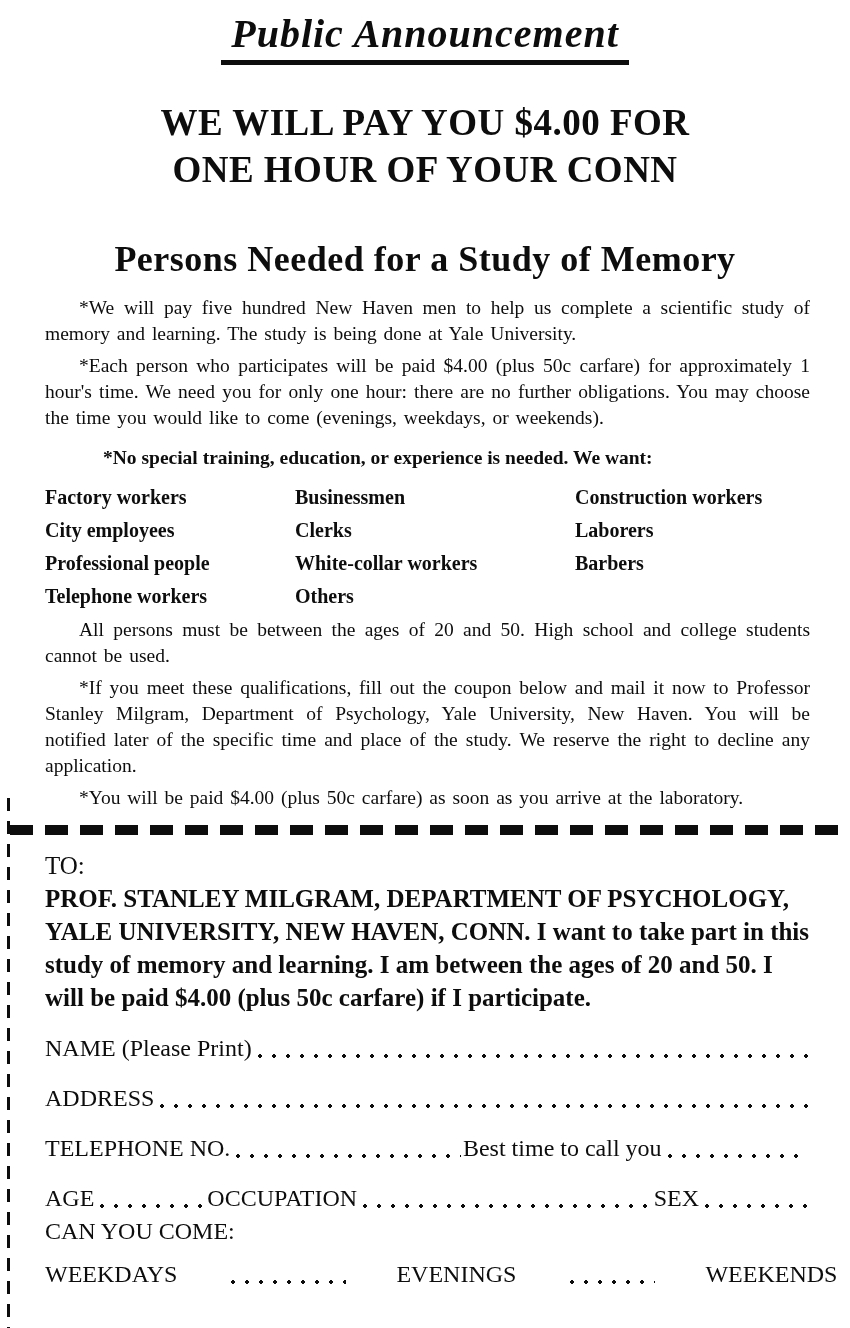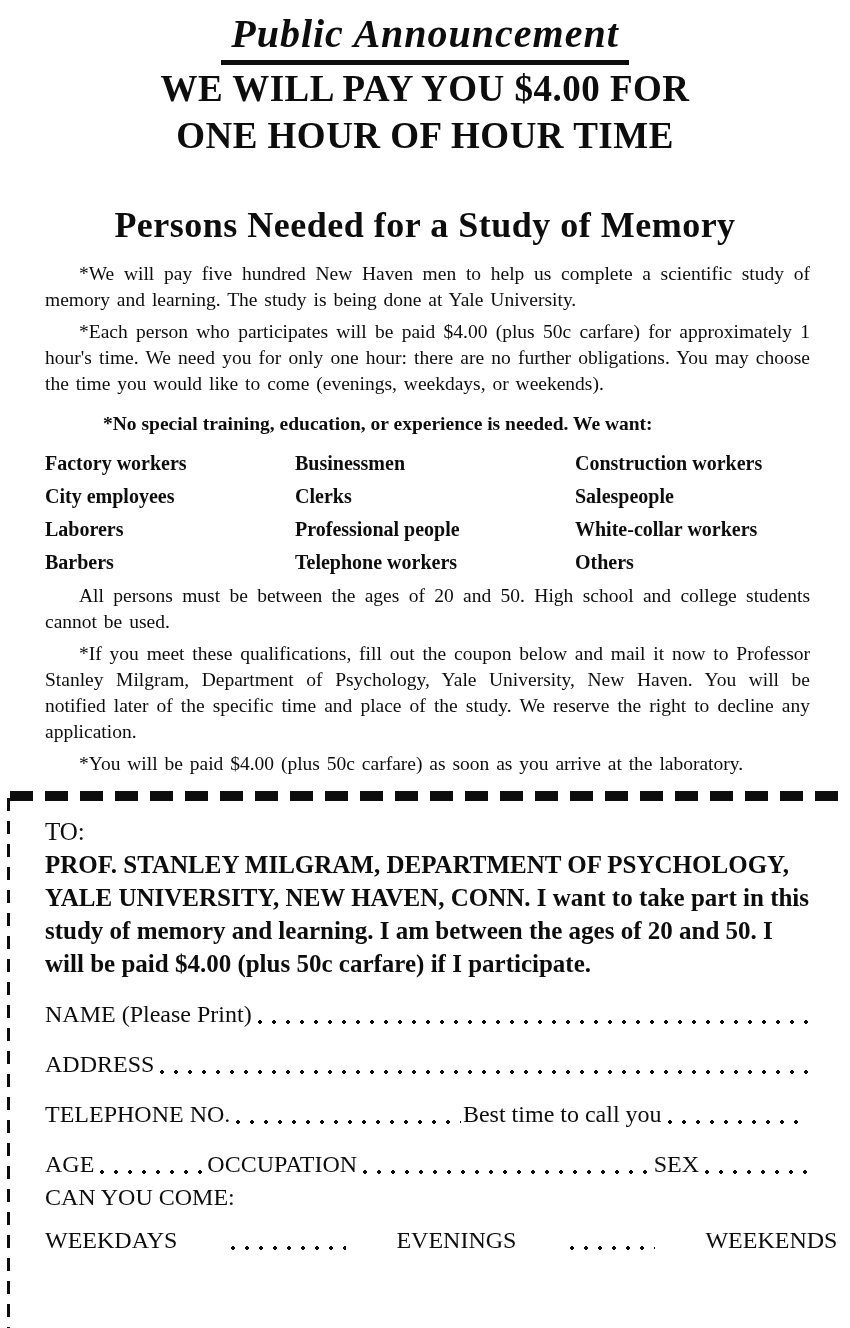--- a/index.html
+++ b/index.html
@@ -27,20 +27,21 @@
     display: inline-block;
     font-size: 40px;
     font-weight: bold;
     font-style: italic;
     letter-spacing: 1px;
     border-bottom: 5px solid #0d0d0d;
     padding: 0 10px 4px 10px;
     line-height: 1.1;
   }
   .headline {
+    margin-top: 34px;
     text-align: center;
     font-size: 37px;
     font-weight: bold;
     line-height: 47px;
     letter-spacing: 0.5px;
   }
   .subtitle {
     margin-top: 44px;
     text-align: center;
     font-size: 36px;
@@ -141,38 +142,37 @@
 <body>
 
 <div class="page">
 
   <div class="title-wrap">
     <span class="doc-title">Public Announcement</span>
   </div>
 
   <div class="headline">
     <div>WE WILL PAY YOU $4.00 FOR</div>
-    <div>ONE HOUR OF HOUR TIME</div>
+    <div>ONE HOUR OF YOUR CONN</div>
   </div>
 
   <div class="subtitle">Persons Needed for a Study of Memory</div>
 
   <div class="body-text">
     <p class="para">*We will pay five hundred New Haven men to help us complete a scientific study of memory and learning. The study is being done at Yale University.</p>
     <p class="para">*Each person who participates will be paid $4.00 (plus 50c carfare) for approximately 1 hour's time. We need you for only one hour: there are no further obligations. You may choose the time you would like to come (evenings, weekdays, or weekends).</p>
 
     <div class="want-line">*No special training, education, or experience is needed. We want:</div>
 
     <div class="occupations">
       <span>Factory workers</span>
       <span>Businessmen</span>
       <span>Construction workers</span>
       <span>City employees</span>
       <span>Clerks</span>
-      <span>Salespeople</span>
       <span>Laborers</span>
       <span>Professional people</span>
       <span>White-collar workers</span>
       <span>Barbers</span>
       <span>Telephone workers</span>
       <span>Others</span>
     </div>
 
     <p class="para para3">All persons must be between the ages of 20 and 50. High school and college students cannot be used.</p>
     <p class="para">*If you meet these qualifications, fill out the coupon below and mail it now to Professor Stanley Milgram, Department of Psychology, Yale University, New Haven. You will be notified later of the specific time and place of the study. We reserve the right to decline any application.</p>

